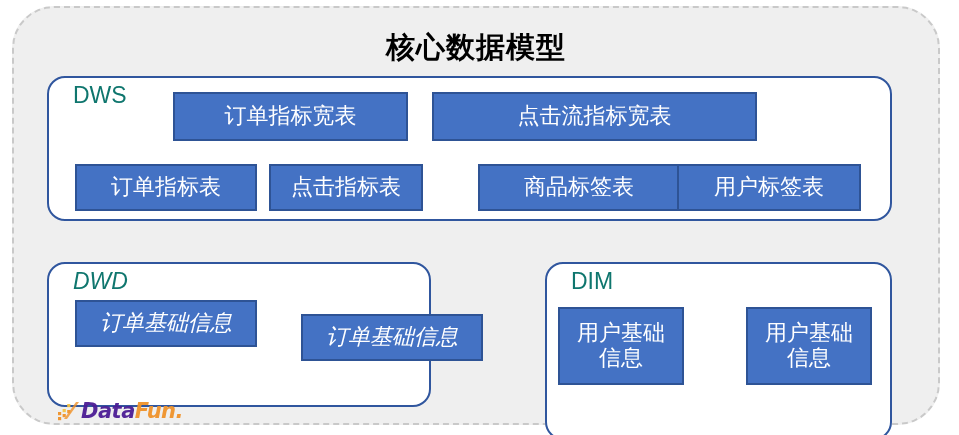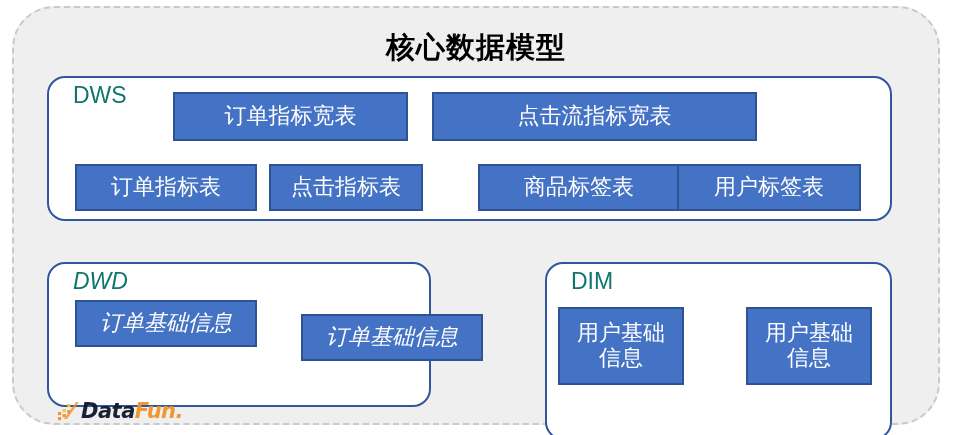--- a/index.html
+++ b/index.html
@@ -135,21 +135,21 @@
     height: 20px;
     margin-right: 1px;
   }
   .wm-text {
     font-family: "DejaVu Sans", sans-serif;
     font-size: 21px;
     font-weight: bold;
     font-style: italic;
     letter-spacing: -0.5px;
   }
-  .wm-data { color: #0f172a; }
+  .wm-data { color: #4c1d95; }
   .wm-fun  { color: #f0932b; }
 </style>
 </head>
 <body>
 
 <div id="canvas">
 
   <div class="outer-panel">
 
     <div class="diagram-title">核心数据模型</div>

